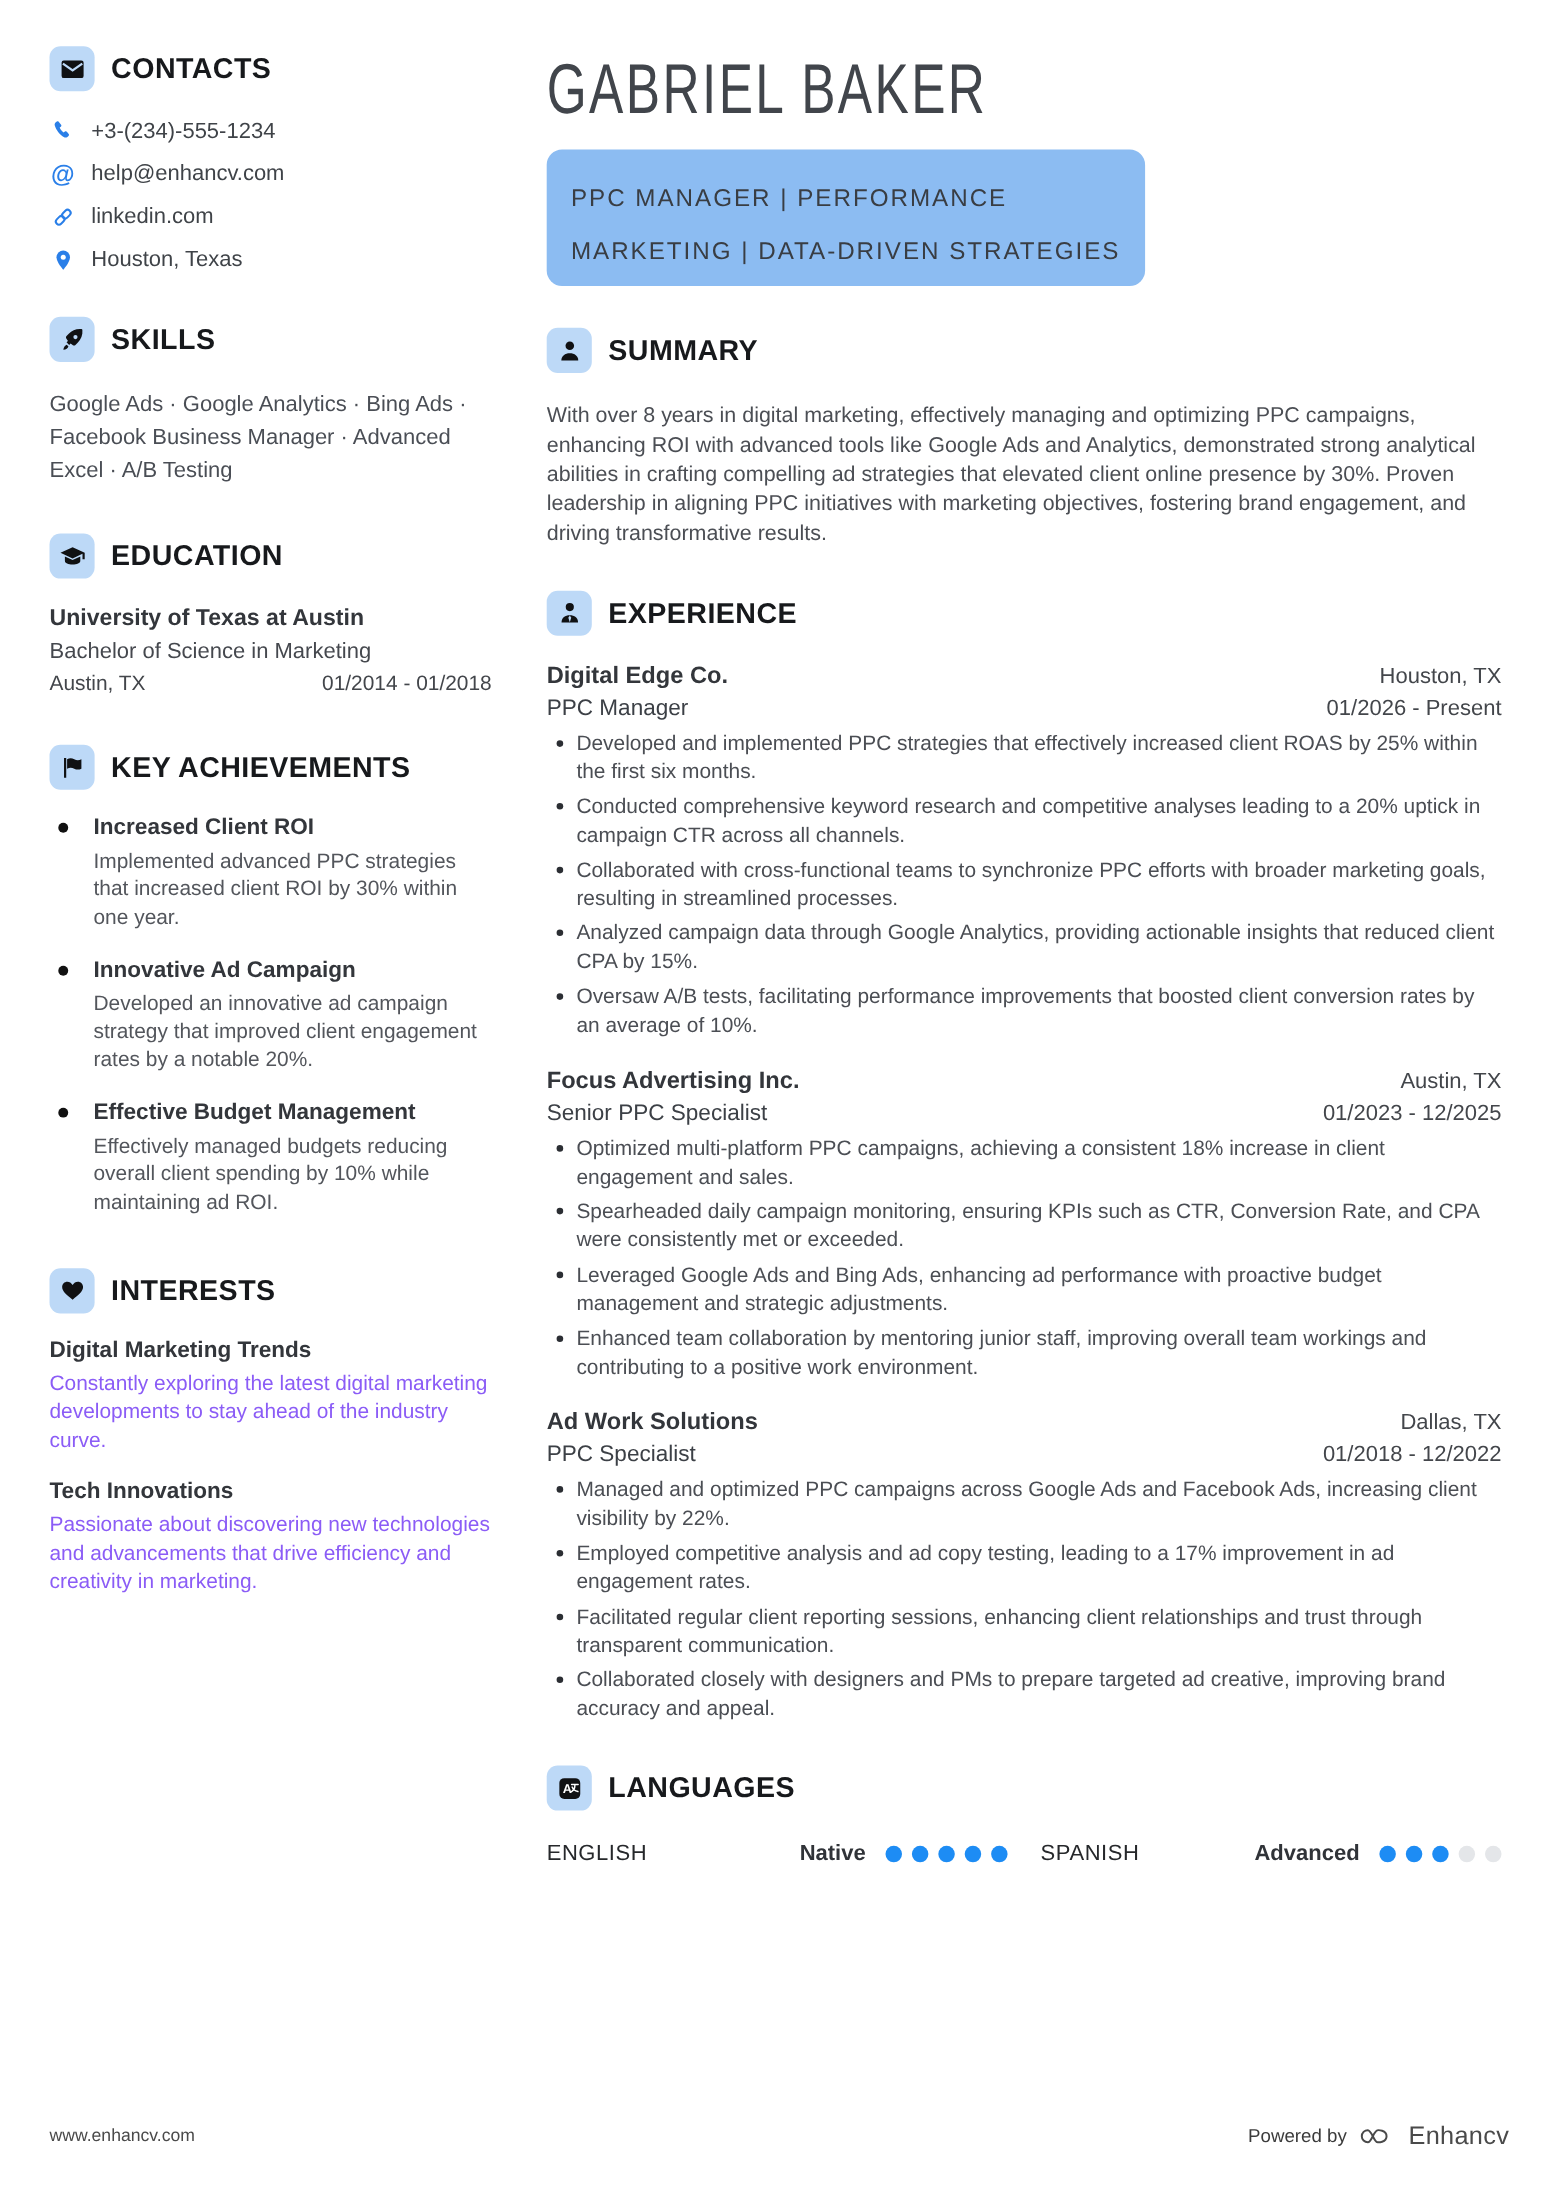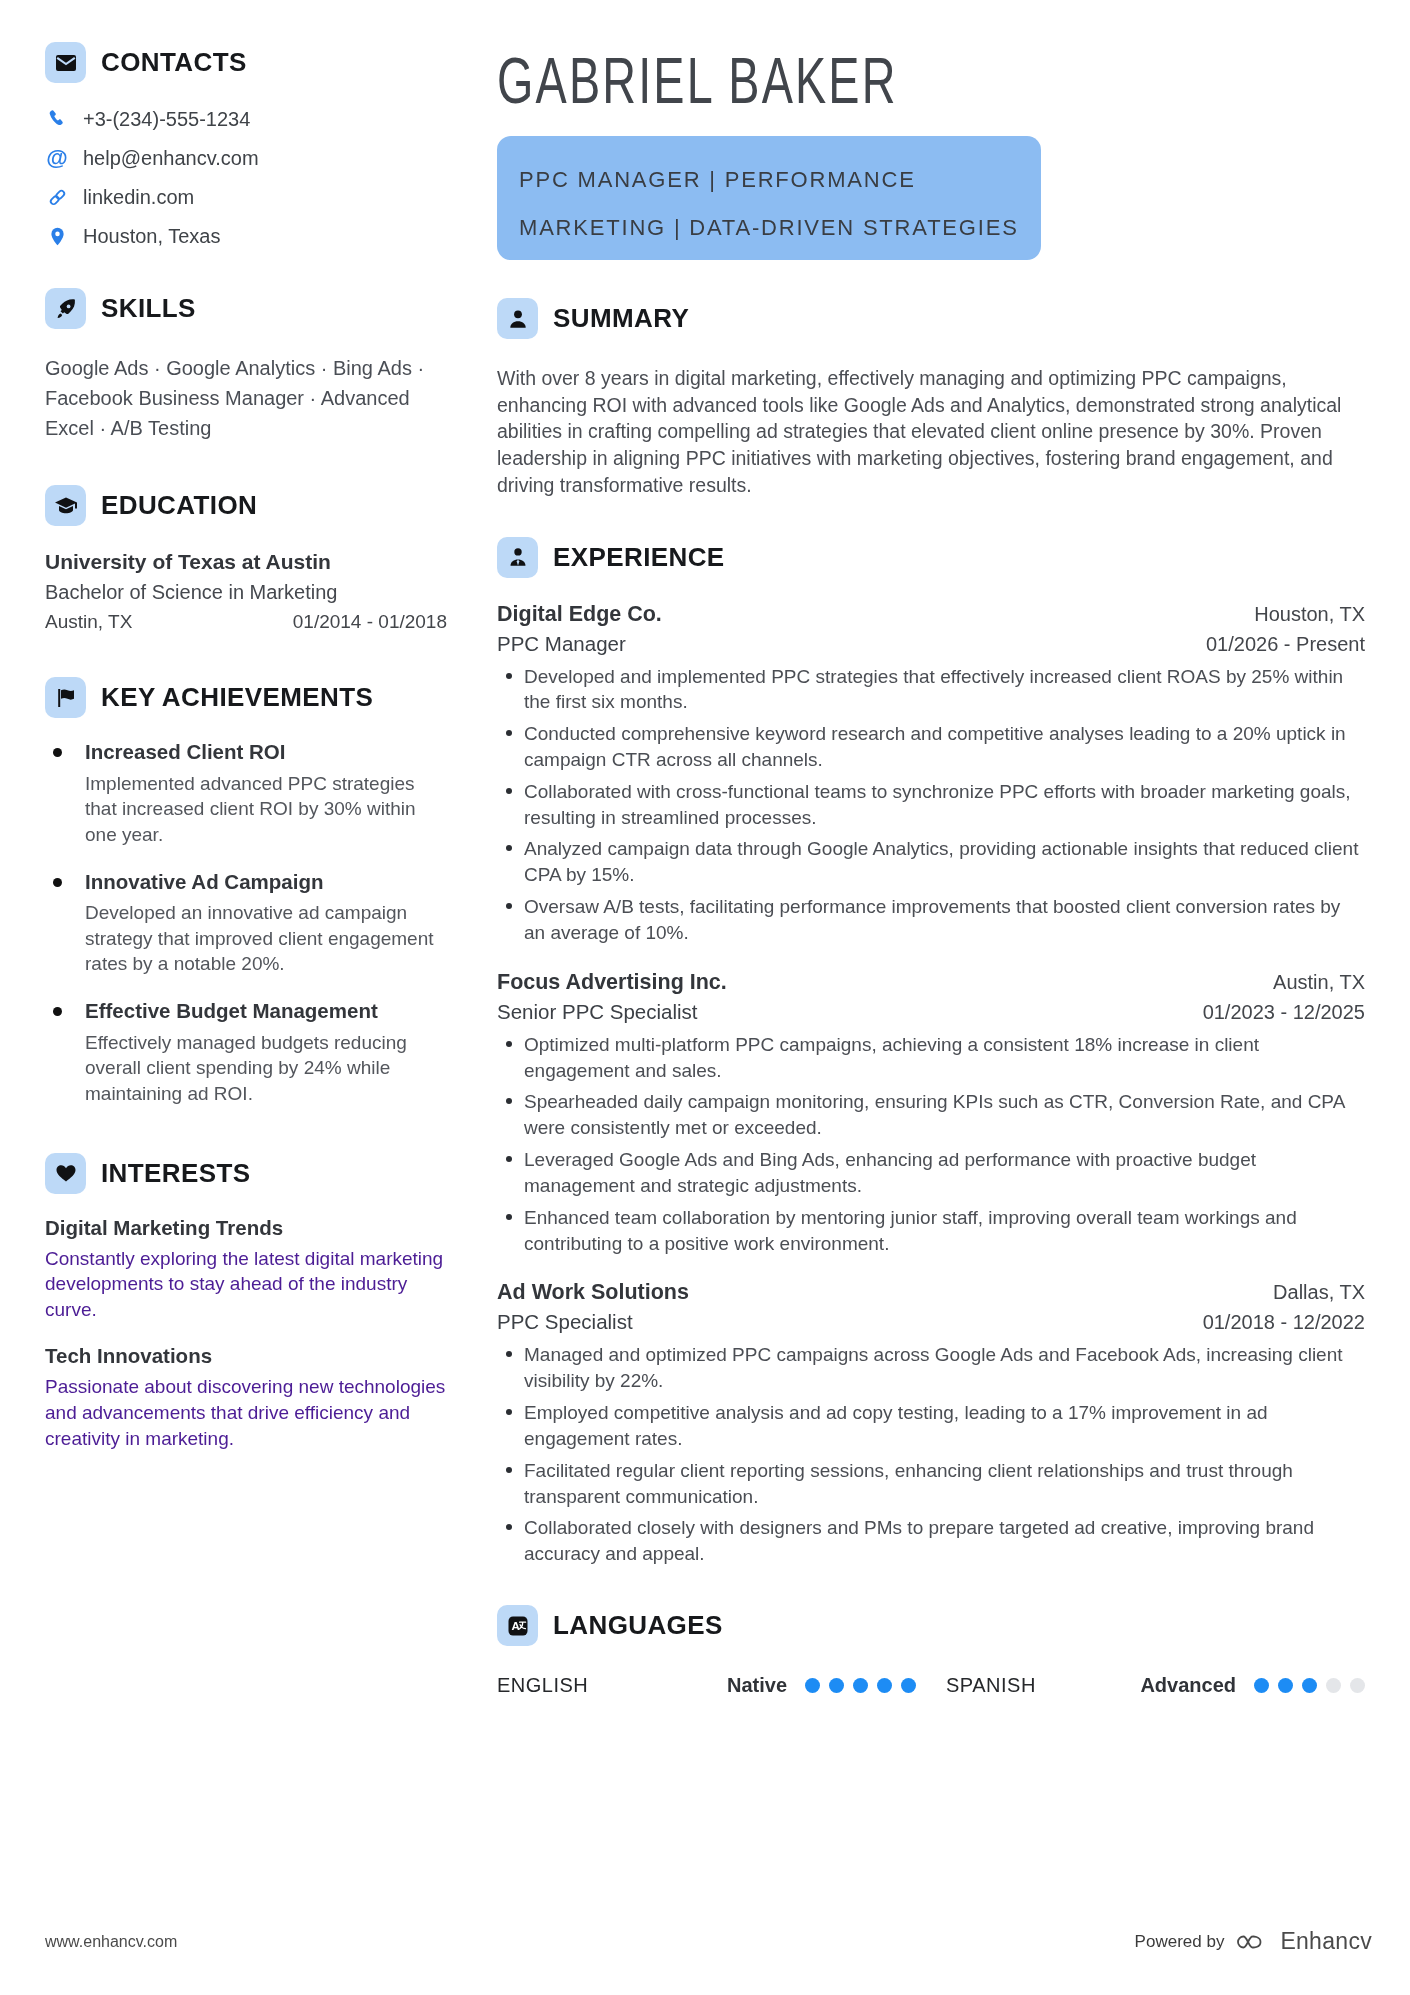--- a/index.html
+++ b/index.html
@@ -42,21 +42,21 @@
 
   
   .ach-sec{margin-top:44px;}
   .ach-item{margin-top:22px;position:relative;padding-left:40px;}
   .ach-item .bdot{position:absolute;left:8px;top:8px;width:9px;height:9px;border-radius:50%;background:#111;}
   .ach-title{font-size:20.5px;font-weight:bold;color:var(--dark);line-height:1.2;}
   .ach-text{margin-top:6px;font-size:19px;line-height:1.35;color:#53565c;}
   .int-sec{margin-top:46px;}
   .int-item{margin-top:22px;}
   .int-title{font-size:20.5px;font-weight:bold;color:var(--dark);}
-  .int-text{margin-top:6px;font-size:19px;line-height:1.35;color:#4c1d95;}
+  .int-text{margin-top:6px;font-size:19px;line-height:1.35;color:#8b5cf6;}
 
   
   .name{
     font-size:64px;font-weight:400;color:#41454b;letter-spacing:3px;white-space:nowrap;
     transform:scaleX(.73);transform-origin:left center;margin-top:2px;
   }
   .title-box{
     display:inline-block;background:var(--title-bg);border-radius:14px;
     margin-top:18px;padding:14px 22px;color:#393d43;
   }
@@ -193,21 +193,21 @@
         <div class="ach-text">Implemented advanced PPC strategies that increased client ROI by 30% within one year.</div>
       </div>
       <div class="ach-item">
         <span class="bdot"></span>
         <div class="ach-title">Innovative Ad Campaign</div>
         <div class="ach-text">Developed an innovative ad campaign strategy that improved client engagement rates by a notable 20%.</div>
       </div>
       <div class="ach-item">
         <span class="bdot"></span>
         <div class="ach-title">Effective Budget Management</div>
-        <div class="ach-text">Effectively managed budgets reducing overall client spending by 24% while maintaining ad ROI.</div>
+        <div class="ach-text">Effectively managed budgets reducing overall client spending by 10% while maintaining ad ROI.</div>
       </div>
     </section>
 
     <section class="int-sec">
       <div class="sec-head">
         <span class="icon-chip">
           <svg viewBox="0 0 24 24">
               <path fill="#101113" d="M12 20.5C7.2 16.7 2.5 13.2 2.5 9 2.5 6.2 4.6 4.2 7.2 4.2c1.9 0 3.7 1.1 4.8 3 1.1-1.9 2.9-3 4.8-3 2.6 0 4.7 2 4.7 4.8 0 4.2-4.7 7.7-9.5 11.5z"></path>
             </svg>
         </span>

